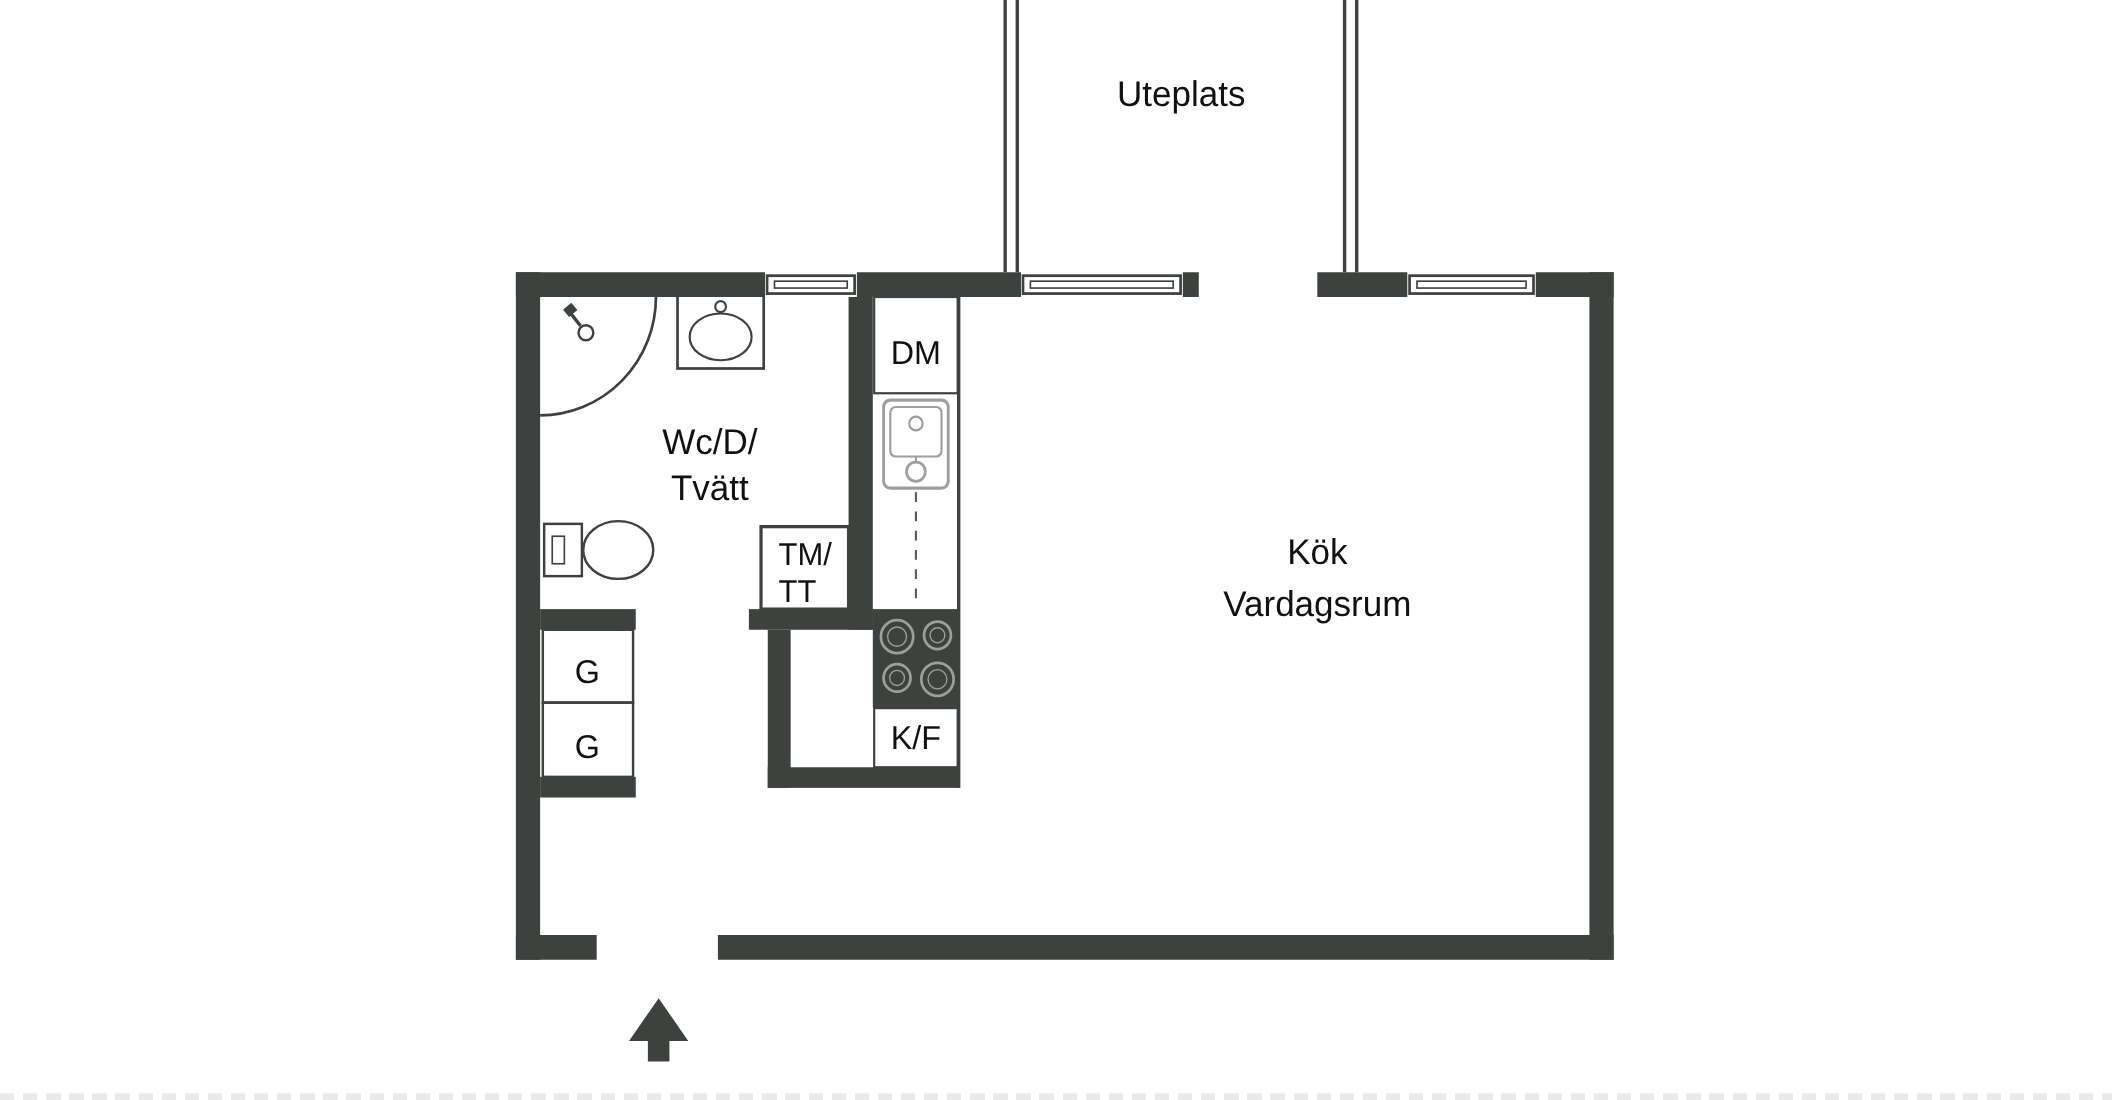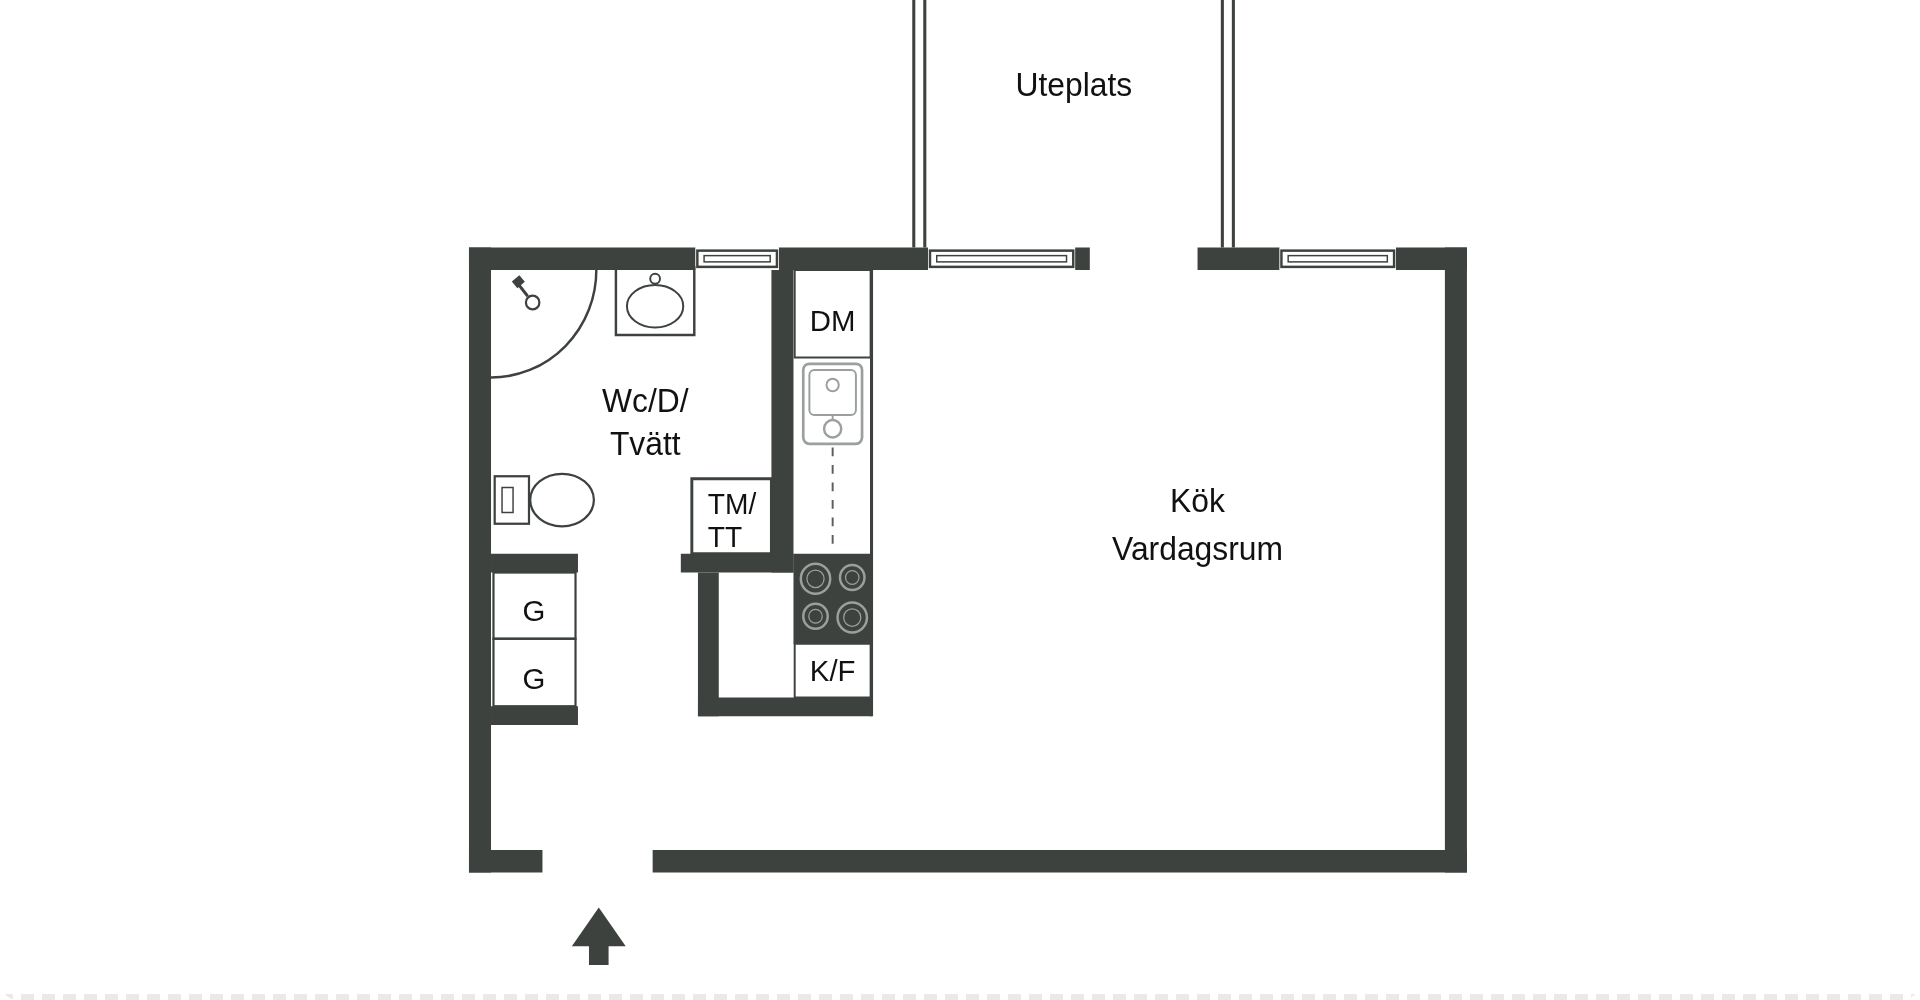--- a/index.html
+++ b/index.html
@@ -7,21 +7,20 @@
     padding: 0;
     background: var(--background, #ffffff);
   }
   .stage {
     position: relative;
     width: 1920px;
     height: 1000px;
     background: var(--background, #ffffff);
     overflow: hidden;
     font-family: "Liberation Sans", sans-serif;
-    border-radius: 18px;
   }
   svg.plan {
     position: absolute;
     inset: 0;
     width: 100%;
     height: 100%;
     display: block;
   }
   .wall   { fill: var(--wall, #3d423f); stroke: none; }
   .thin   { fill: none; stroke: var(--wall, #3d423f); }

